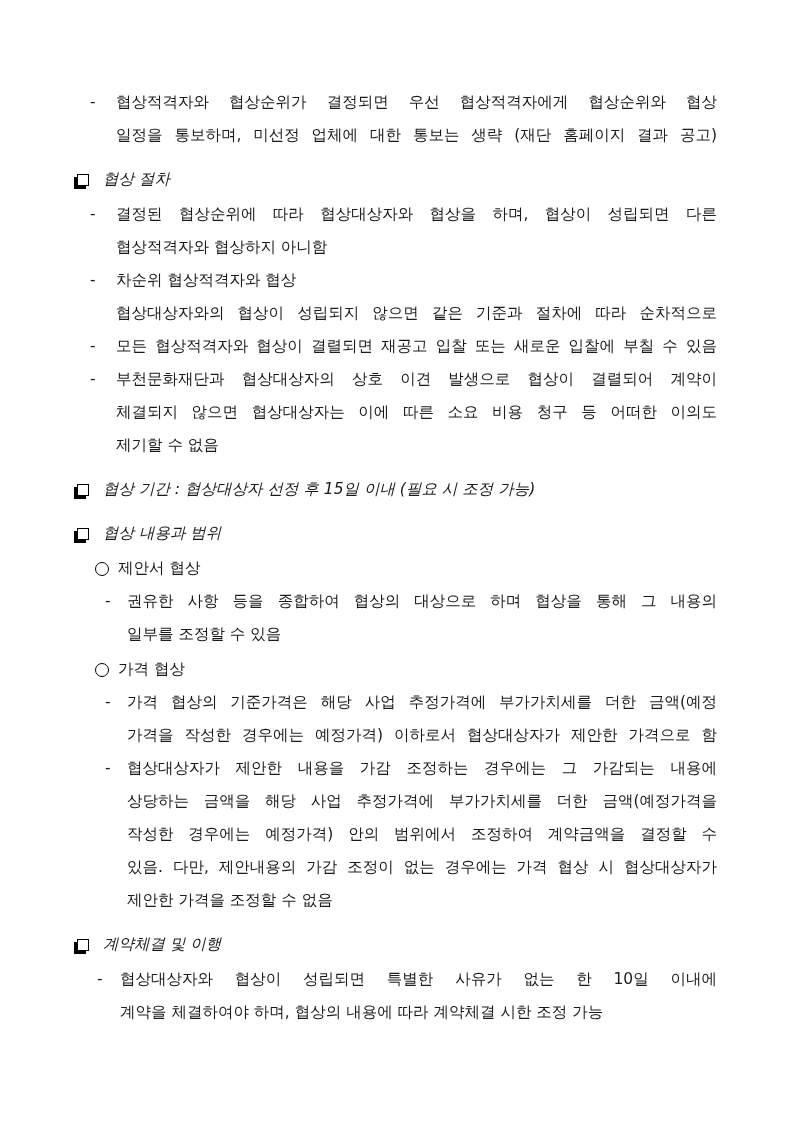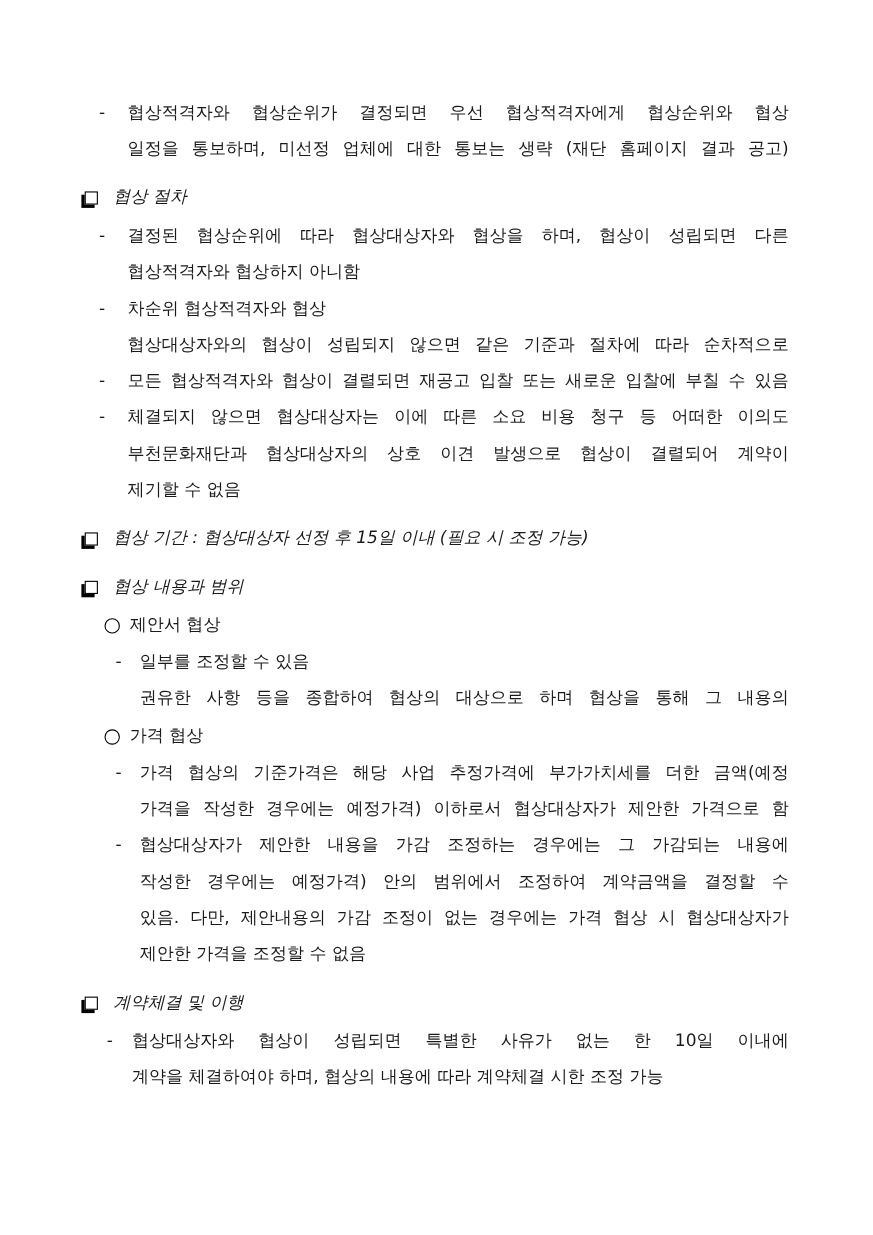--- a/index.html
+++ b/index.html
@@ -97,22 +97,22 @@
     <div class="item d1">
       <span class="bullet">-</span>
       <div class="lines">
         <div class="ln j">모든 협상적격자와 협상이 결렬되면 재공고 입찰 또는 새로운 입찰에 부칠 수 있음</div>
       </div>
     </div>
 
     <div class="item d1">
       <span class="bullet">-</span>
       <div class="lines">
+        <div class="ln j">부천문화재단과 협상대상자의 상호 이견 발생으로 협상이 결렬되어 계약이</div>
         <div class="ln j">체결되지 않으면 협상대상자는 이에 따른 소요 비용 청구 등 어떠한 이의도</div>
-        <div class="ln j">부천문화재단과 협상대상자의 상호 이견 발생으로 협상이 결렬되어 계약이</div>
         <div class="ln">제기할 수 없음</div>
       </div>
     </div>
 
     <div class="item sec">
       <span class="bullet">
           <span class="sq-icon"></span>
         </span>
       <div class="lines">
         <div class="ln">협상 기간 : 협상대상자 선정 후 15일 이내 (필요 시 조정 가능)</div>
@@ -133,22 +133,22 @@
           <span class="ci-icon"></span>
         </span>
       <div class="lines">
         <div class="ln">제안서 협상</div>
       </div>
     </div>
 
     <div class="item d2">
       <span class="bullet">-</span>
       <div class="lines">
+        <div class="ln j">권유한 사항 등을 종합하여 협상의 대상으로 하며 협상을 통해 그 내용의</div>
         <div class="ln">일부를 조정할 수 있음</div>
-        <div class="ln j">권유한 사항 등을 종합하여 협상의 대상으로 하며 협상을 통해 그 내용의</div>
       </div>
     </div>
 
     <div class="item circ">
       <span class="bullet">
           <span class="ci-icon"></span>
         </span>
       <div class="lines">
         <div class="ln">가격 협상</div>
       </div>
@@ -159,20 +159,21 @@
       <div class="lines">
         <div class="ln j">가격 협상의 기준가격은 해당 사업 추정가격에 부가가치세를 더한 금액(예정</div>
         <div class="ln j">가격을 작성한 경우에는 예정가격) 이하로서 협상대상자가 제안한 가격으로 함</div>
       </div>
     </div>
 
     <div class="item d2">
       <span class="bullet">-</span>
       <div class="lines">
         <div class="ln j">협상대상자가 제안한 내용을 가감 조정하는 경우에는 그 가감되는 내용에</div>
+        <div class="ln j">상당하는 금액을 해당 사업 추정가격에 부가가치세를 더한 금액(예정가격을</div>
         <div class="ln j">작성한 경우에는 예정가격) 안의 범위에서 조정하여 계약금액을 결정할 수</div>
         <div class="ln j">있음. 다만, 제안내용의 가감 조정이 없는 경우에는 가격 협상 시 협상대상자가</div>
         <div class="ln">제안한 가격을 조정할 수 없음</div>
       </div>
     </div>
 
     <div class="item sec">
       <span class="bullet">
           <span class="sq-icon"></span>
         </span>

